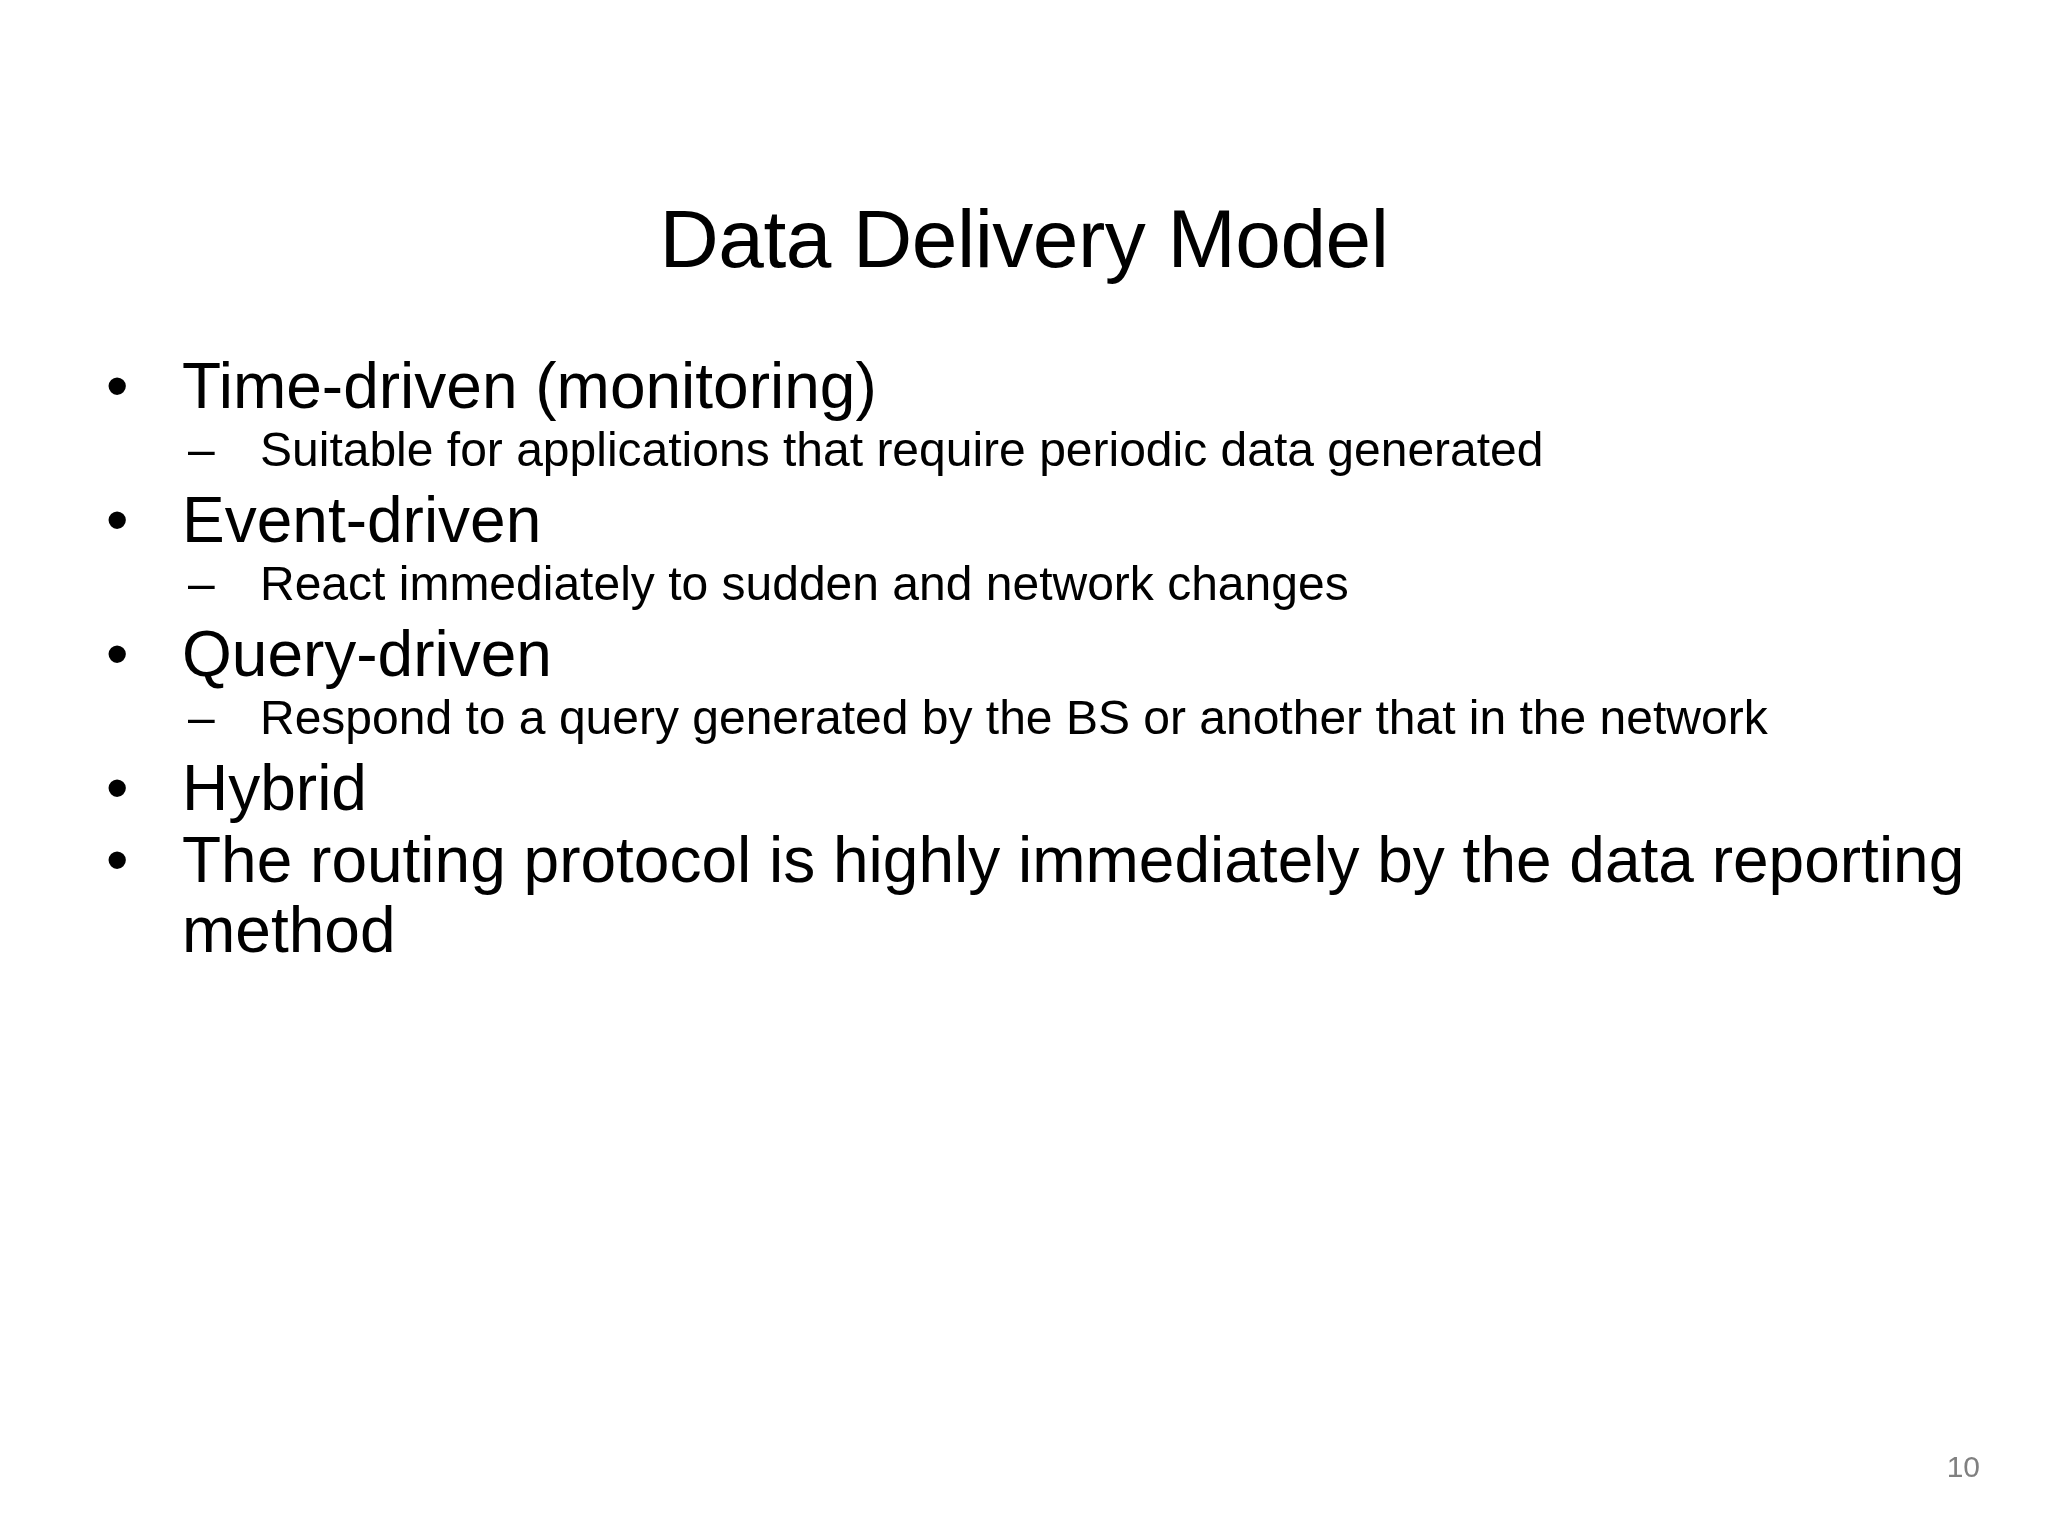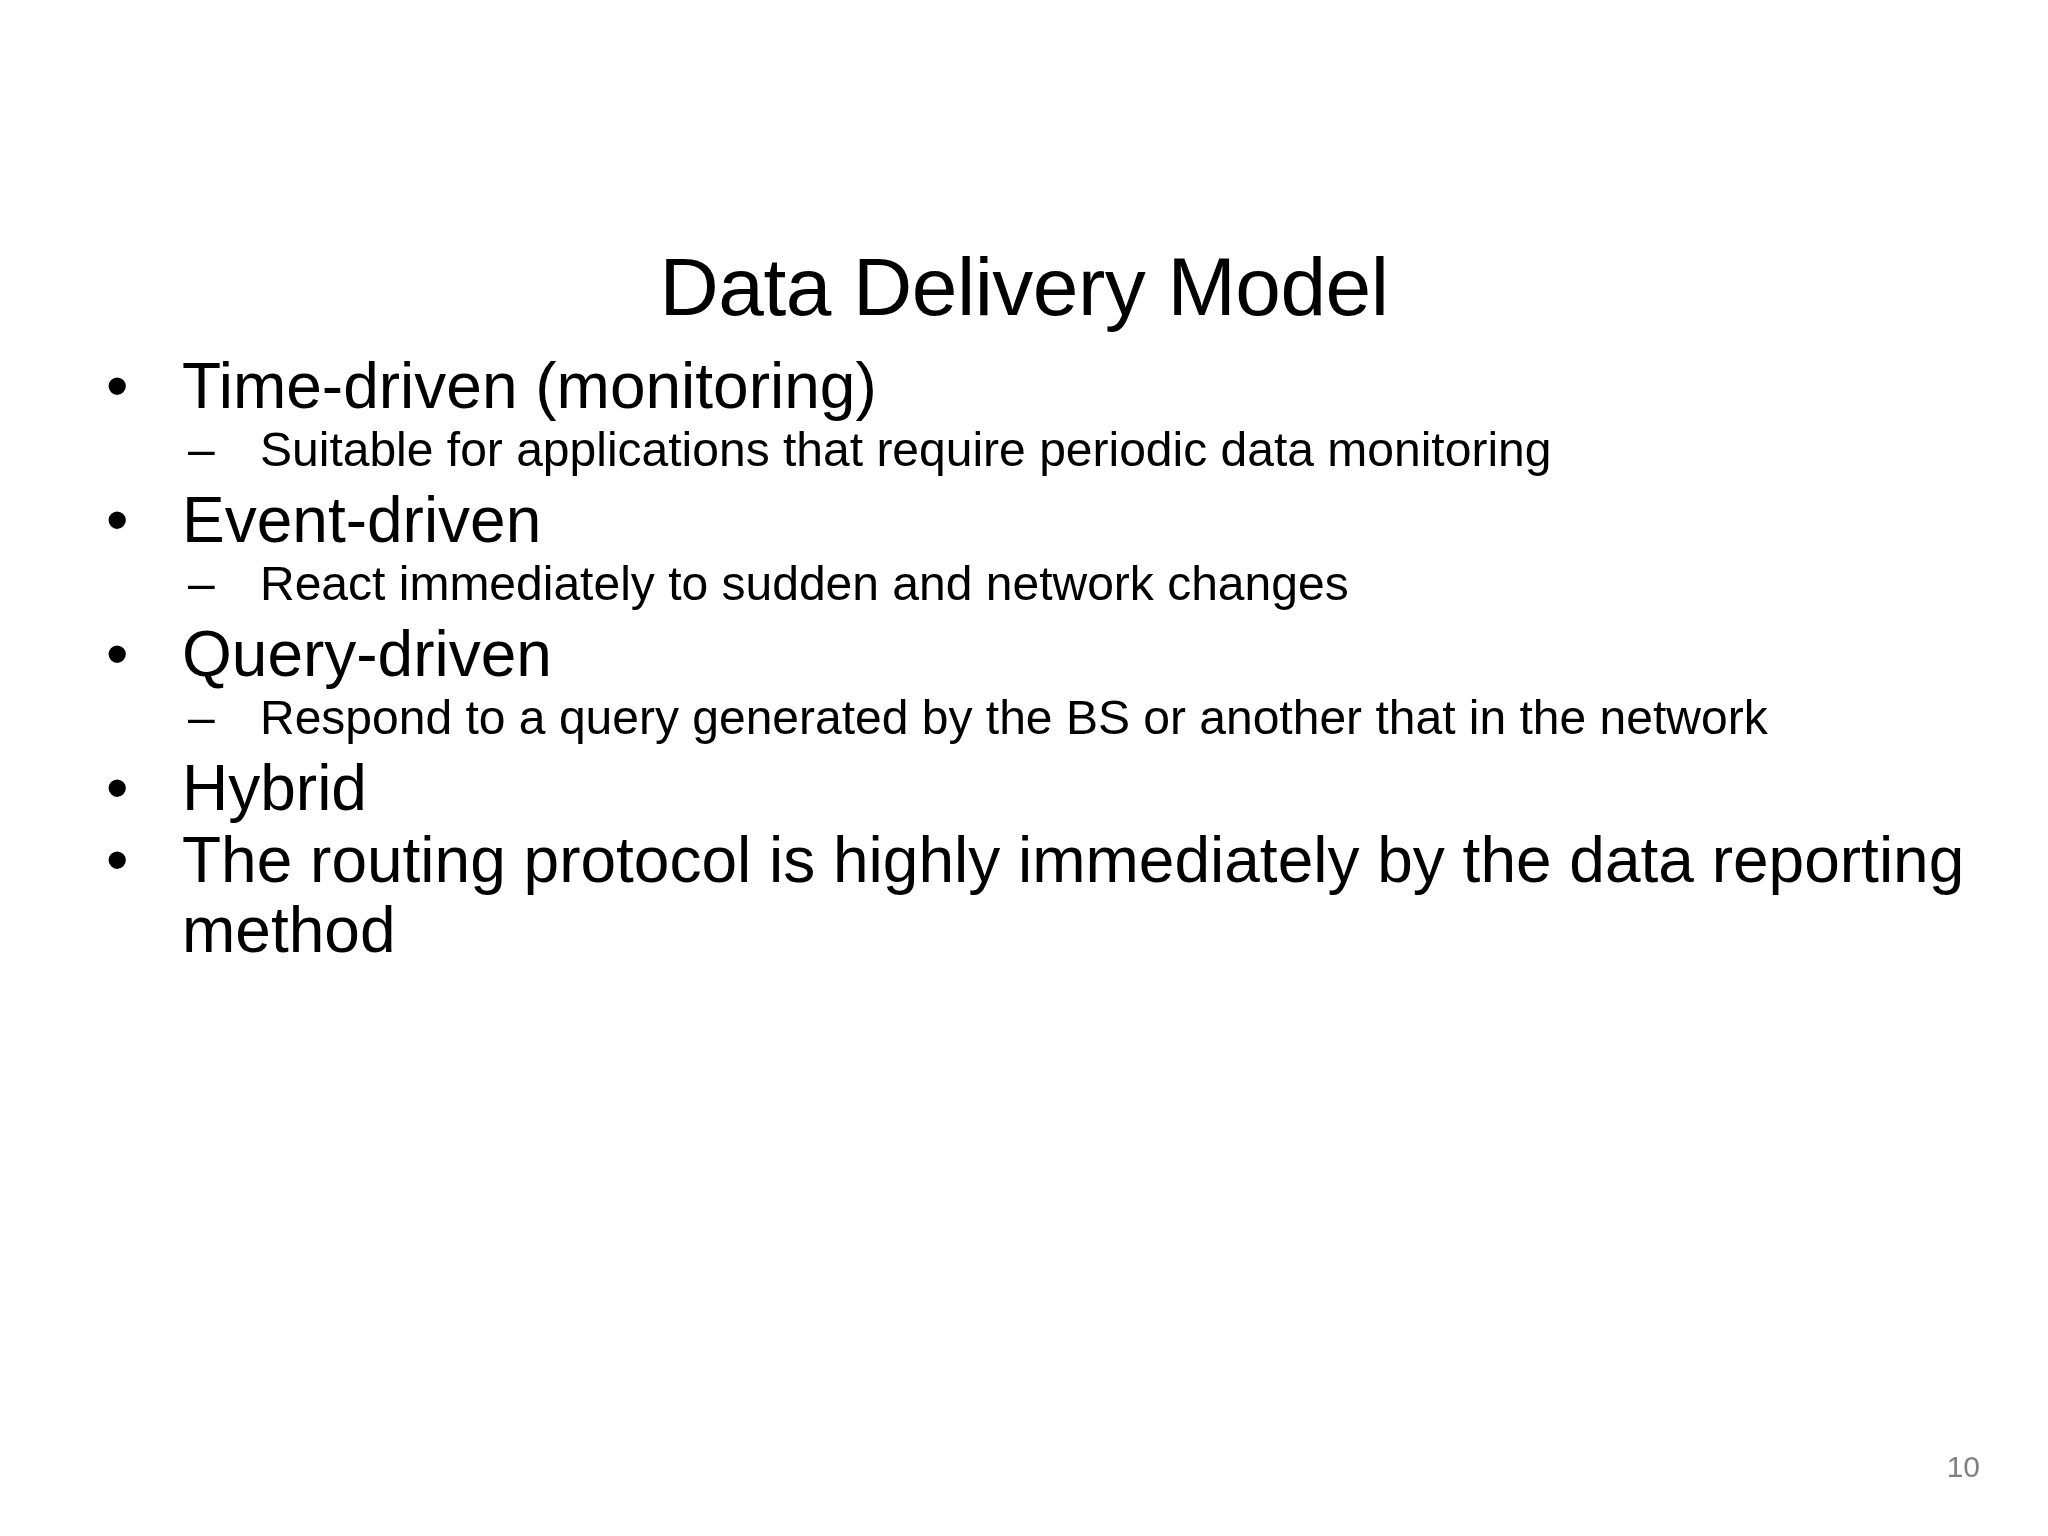--- a/index.html
+++ b/index.html
@@ -29,21 +29,20 @@
     left: 0;
     right: 0;
     top: 196px;
     text-align: center;
     font-size: 82px;
     line-height: 1.05;
     font-weight: 400;
     letter-spacing: -0.5px;
     color: #000000;
     white-space: nowrap;
-    margin-top: 48px;
   }
 
   
   .body-area {
     position: absolute;
     left: 96px;
     top: 352px;
     width: 1872px;
   }
 
@@ -115,21 +114,21 @@
 
   <div class="body-area">
 
     <div class="bullet-l1">
       <span class="marker">•</span>
       <span class="bullet-text">Time-driven (monitoring)</span>
     </div>
 
     <div class="bullet-l2 gap-after-sub">
       <span class="marker">–</span>
-      <span class="bullet-text">Suitable for applications that require periodic data monitoring</span>
+      <span class="bullet-text">Suitable for applications that require periodic data generated</span>
     </div>
 
     <div class="bullet-l1">
       <span class="marker">•</span>
       <span class="bullet-text">Event-driven</span>
     </div>
 
     <div class="bullet-l2 gap-after-sub">
       <span class="marker">–</span>
       <span class="bullet-text">React immediately to sudden and network changes</span>

